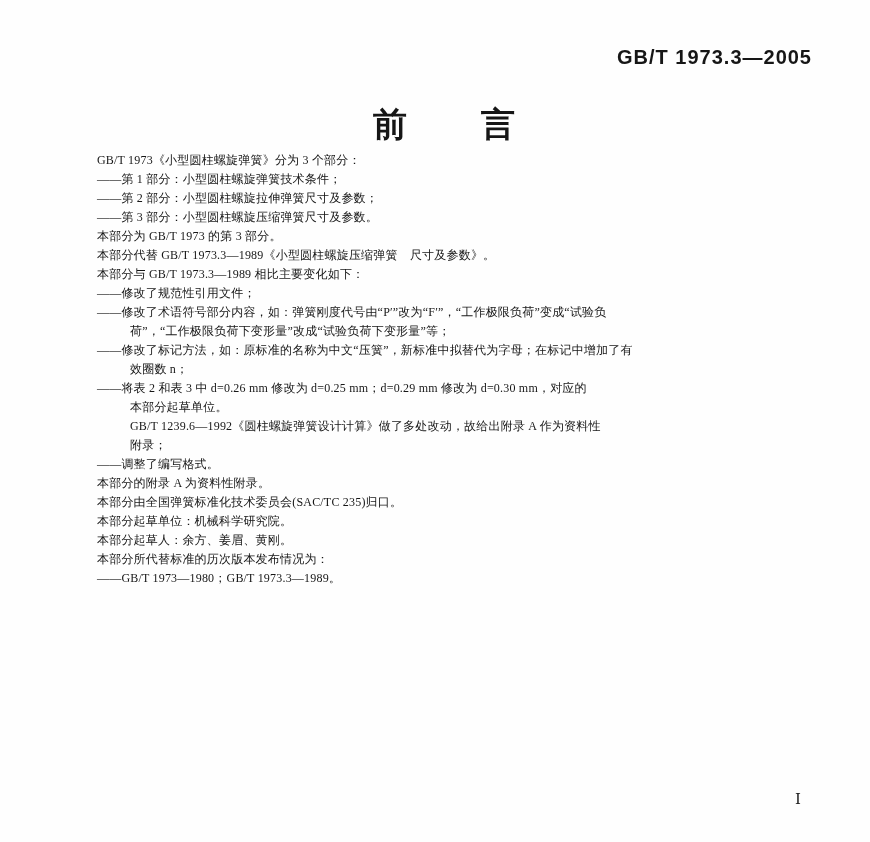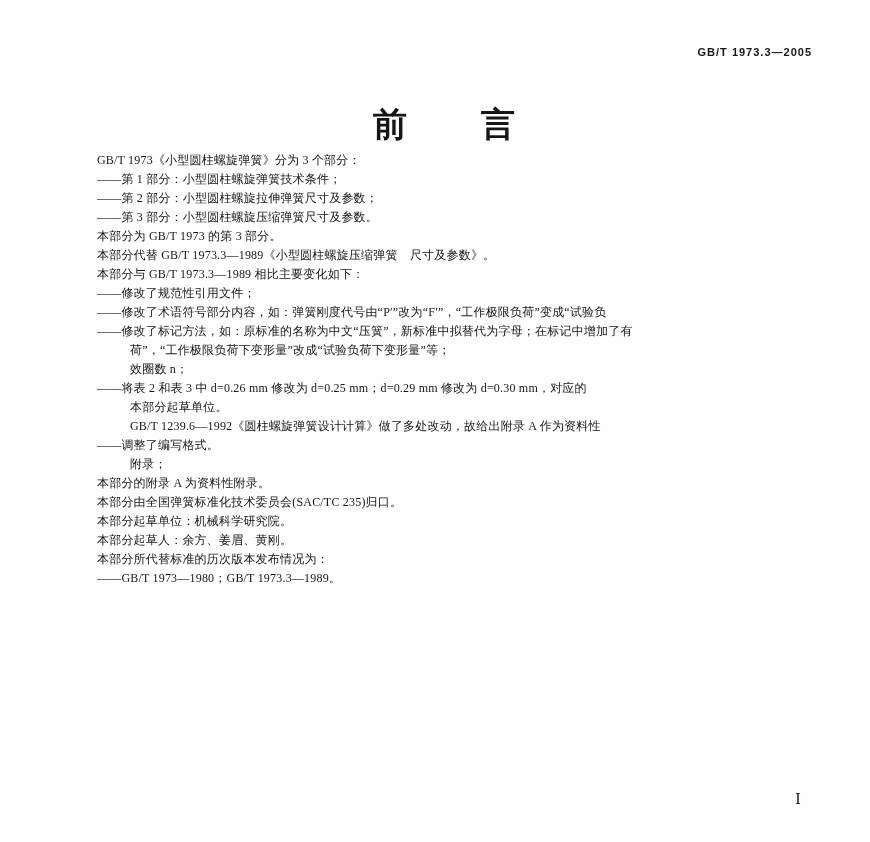--- a/index.html
+++ b/index.html
@@ -15,21 +15,21 @@
     overflow: hidden;
     font-family: "Liberation Serif", "DejaVu Serif", serif;
     color: #161616;
   }
   .std-header {
     position: absolute;
     top: 46px;
     right: 58px;
     font-family: "Liberation Sans", "DejaVu Sans", sans-serif;
     font-weight: bold;
-    font-size: 11px;
+    font-size: 20px;
     letter-spacing: 1px;
     white-space: nowrap;
   }
   .doc-title {
     position: absolute;
     top: 92px;
     left: 0;
     width: 100%;
     margin: 10px;
     text-align: center;
@@ -75,28 +75,28 @@
   <div class="body-text" id="body-lines">
       <div class="line">GB/T 1973《小型圆柱螺旋弹簧》分为 3 个部分：</div>
       <div class="line">——第 1 部分：小型圆柱螺旋弹簧技术条件；</div>
       <div class="line">——第 2 部分：小型圆柱螺旋拉伸弹簧尺寸及参数；</div>
       <div class="line">——第 3 部分：小型圆柱螺旋压缩弹簧尺寸及参数。</div>
       <div class="line">本部分为 GB/T 1973 的第 3 部分。</div>
       <div class="line">本部分代替 GB/T 1973.3—1989《小型圆柱螺旋压缩弹簧　尺寸及参数》。</div>
       <div class="line">本部分与 GB/T 1973.3—1989 相比主要变化如下：</div>
       <div class="line">——修改了规范性引用文件；</div>
       <div class="line">——修改了术语符号部分内容，如：弹簧刚度代号由“P′”改为“F′”，“工作极限负荷”变成“试验负</div>
+      <div class="line indent-1">荷”，“工作极限负荷下变形量”改成“试验负荷下变形量”等；</div>
       <div class="line">——修改了标记方法，如：原标准的名称为中文“压簧”，新标准中拟替代为字母；在标记中增加了有</div>
-      <div class="line indent-1">荷”，“工作极限负荷下变形量”改成“试验负荷下变形量”等；</div>
       <div class="line indent-1">效圈数 n；</div>
       <div class="line">——将表 2 和表 3 中 d=0.26 mm 修改为 d=0.25 mm；d=0.29 mm 修改为 d=0.30 mm，对应的</div>
       <div class="line indent-1">本部分起草单位。</div>
       <div class="line indent-1">GB/T 1239.6—1992《圆柱螺旋弹簧设计计算》做了多处改动，故给出附录 A 作为资料性</div>
+      <div class="line indent-1">附录；</div>
       <div class="line">——调整了编写格式。</div>
-      <div class="line indent-1">附录；</div>
       <div class="line">本部分的附录 A 为资料性附录。</div>
       <div class="line">本部分由全国弹簧标准化技术委员会(SAC/TC 235)归口。</div>
       <div class="line">本部分起草单位：机械科学研究院。</div>
       <div class="line">本部分起草人：余方、姜眉、黄刚。</div>
       <div class="line">本部分所代替标准的历次版本发布情况为：</div>
       <div class="line">——GB/T 1973—1980；GB/T 1973.3—1989。</div>
     </div>
 
   <div class="page-number">Ⅰ</div>
 </div>

